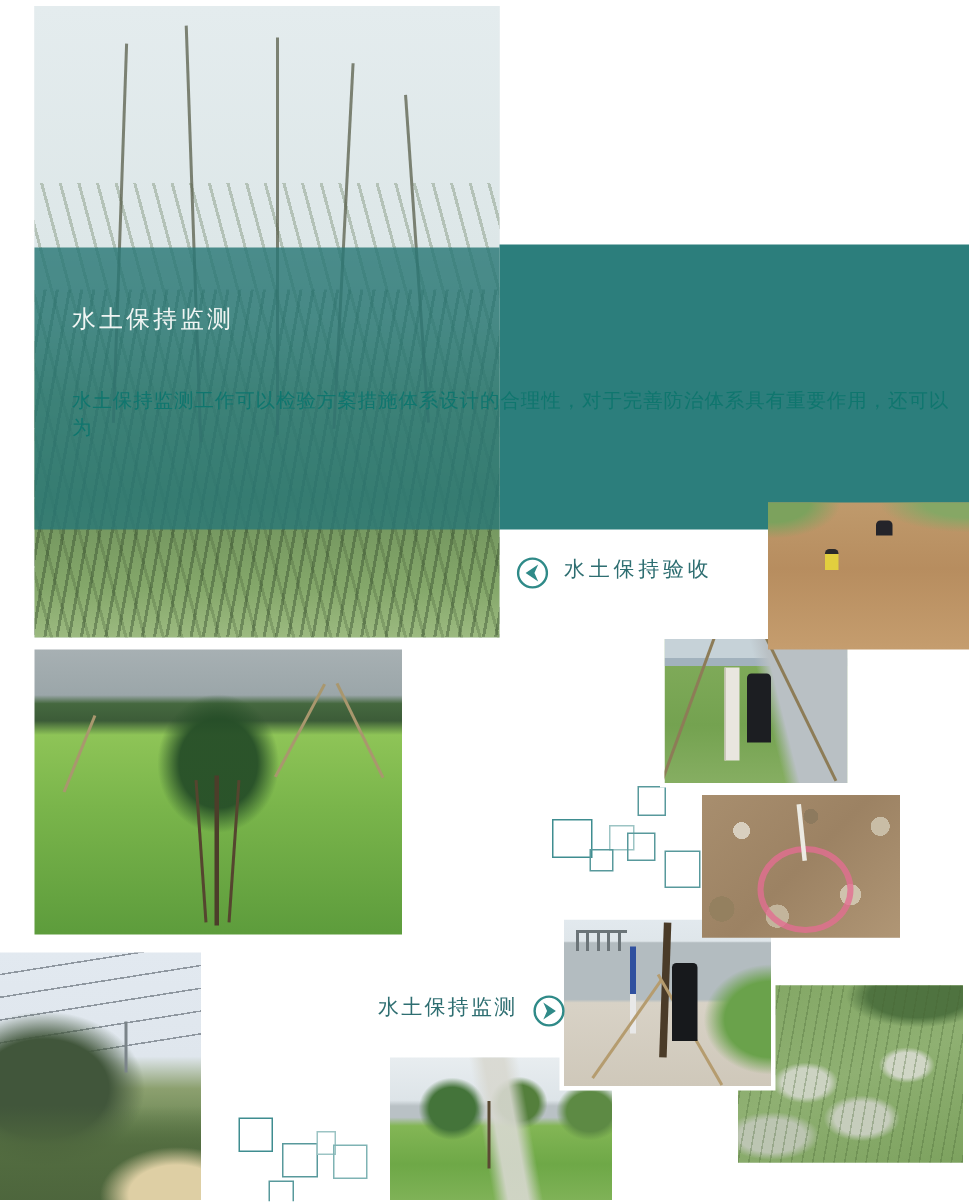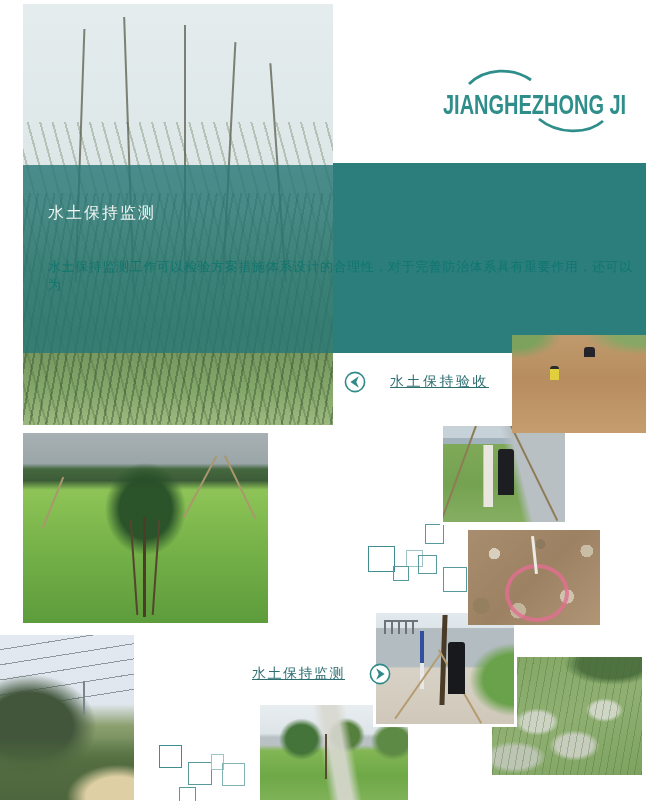--- a/index.html
+++ b/index.html
@@ -36,22 +36,22 @@
 
   
   .logo{position:absolute;left:443px;top:60px;width:200px;height:80px;}
   .logo-text{position:absolute;left:0;top:30px;font-size:27px;color:#2f8e8a;white-space:nowrap;
       transform:scaleX(.74);transform-origin:left center;font-weight:bold;letter-spacing:0;}
   .arc{position:absolute;}
   .arc-top{left:24px;top:7px;}
   .arc-bottom{left:94px;top:56px;}
 
   
-  .label{position:absolute;display:flex;align-items:center;gap:24px;color:#2e6e71;
-      font-size:14px;letter-spacing:2.5px;cursor:pointer;text-decoration:underline;}
+  .label{position:absolute;display:flex;align-items:flex-start;gap:10px;color:#2e6e71;
+      font-size:14px;letter-spacing:2.5px;cursor:pointer;}
   .label-acceptance{left:344px;top:371px;}
   .label-monitoring{left:252px;top:663px;letter-spacing:1.5px;}
 
   
   .sq{position:absolute;border:1.5px solid #58999c;background:transparent;}
   .sq.dark{border-color:#3f8d90;}
   .sq.light{border-color:#9cc4c4;}
   .sq.mid2{border-color:#7fb3b4;}
   .a1{left:425px;top:524px;width:17px;height:18px;}
   .a2{left:368px;top:546px;width:25px;height:24px;}
@@ -175,29 +175,20 @@
 
   <section class="banner">
     <div class="banner-left"></div>
     <div class="banner-right"></div>
     <div class="banner-content">
       <h1>水土保持监测</h1>
       <p class="l1">水土保持监测工作可以检验方案措施体系设计的合理性，对于完善防治体系具有重要作用，还可以为</p>
     </div>
   </section>
 
-  <div class="logo">
-    <svg class="arc arc-top" width="66" height="20" viewBox="0 0 66 20">
-      <path d="M2,17 C18,1 46,0 64,13" fill="none" stroke="#2f8e8a" stroke-width="2.8"></path>
-    </svg>
-    <div class="logo-text">JIANGHEZHONG JI</div>
-    <svg class="arc arc-bottom" width="68" height="19" viewBox="0 0 68 19">
-      <path d="M2,3 C20,18 50,19 66,5" fill="none" stroke="#2f8e8a" stroke-width="2.8"></path>
-    </svg>
-  </div>
 
   <div class="label label-acceptance">
     <svg width="22" height="22" viewBox="0 0 22 22">
       <circle cx="11" cy="11" r="9.6" fill="#ffffff" stroke="#2f8a88" stroke-width="1.6"></circle>
       <path d="M14.8,5.3 L6.4,11 L14.8,16.7 L12.3,11 Z" fill="#2f8a88"></path>
     </svg>
     <span>水土保持验收</span>
   </div>
 
   <div>

